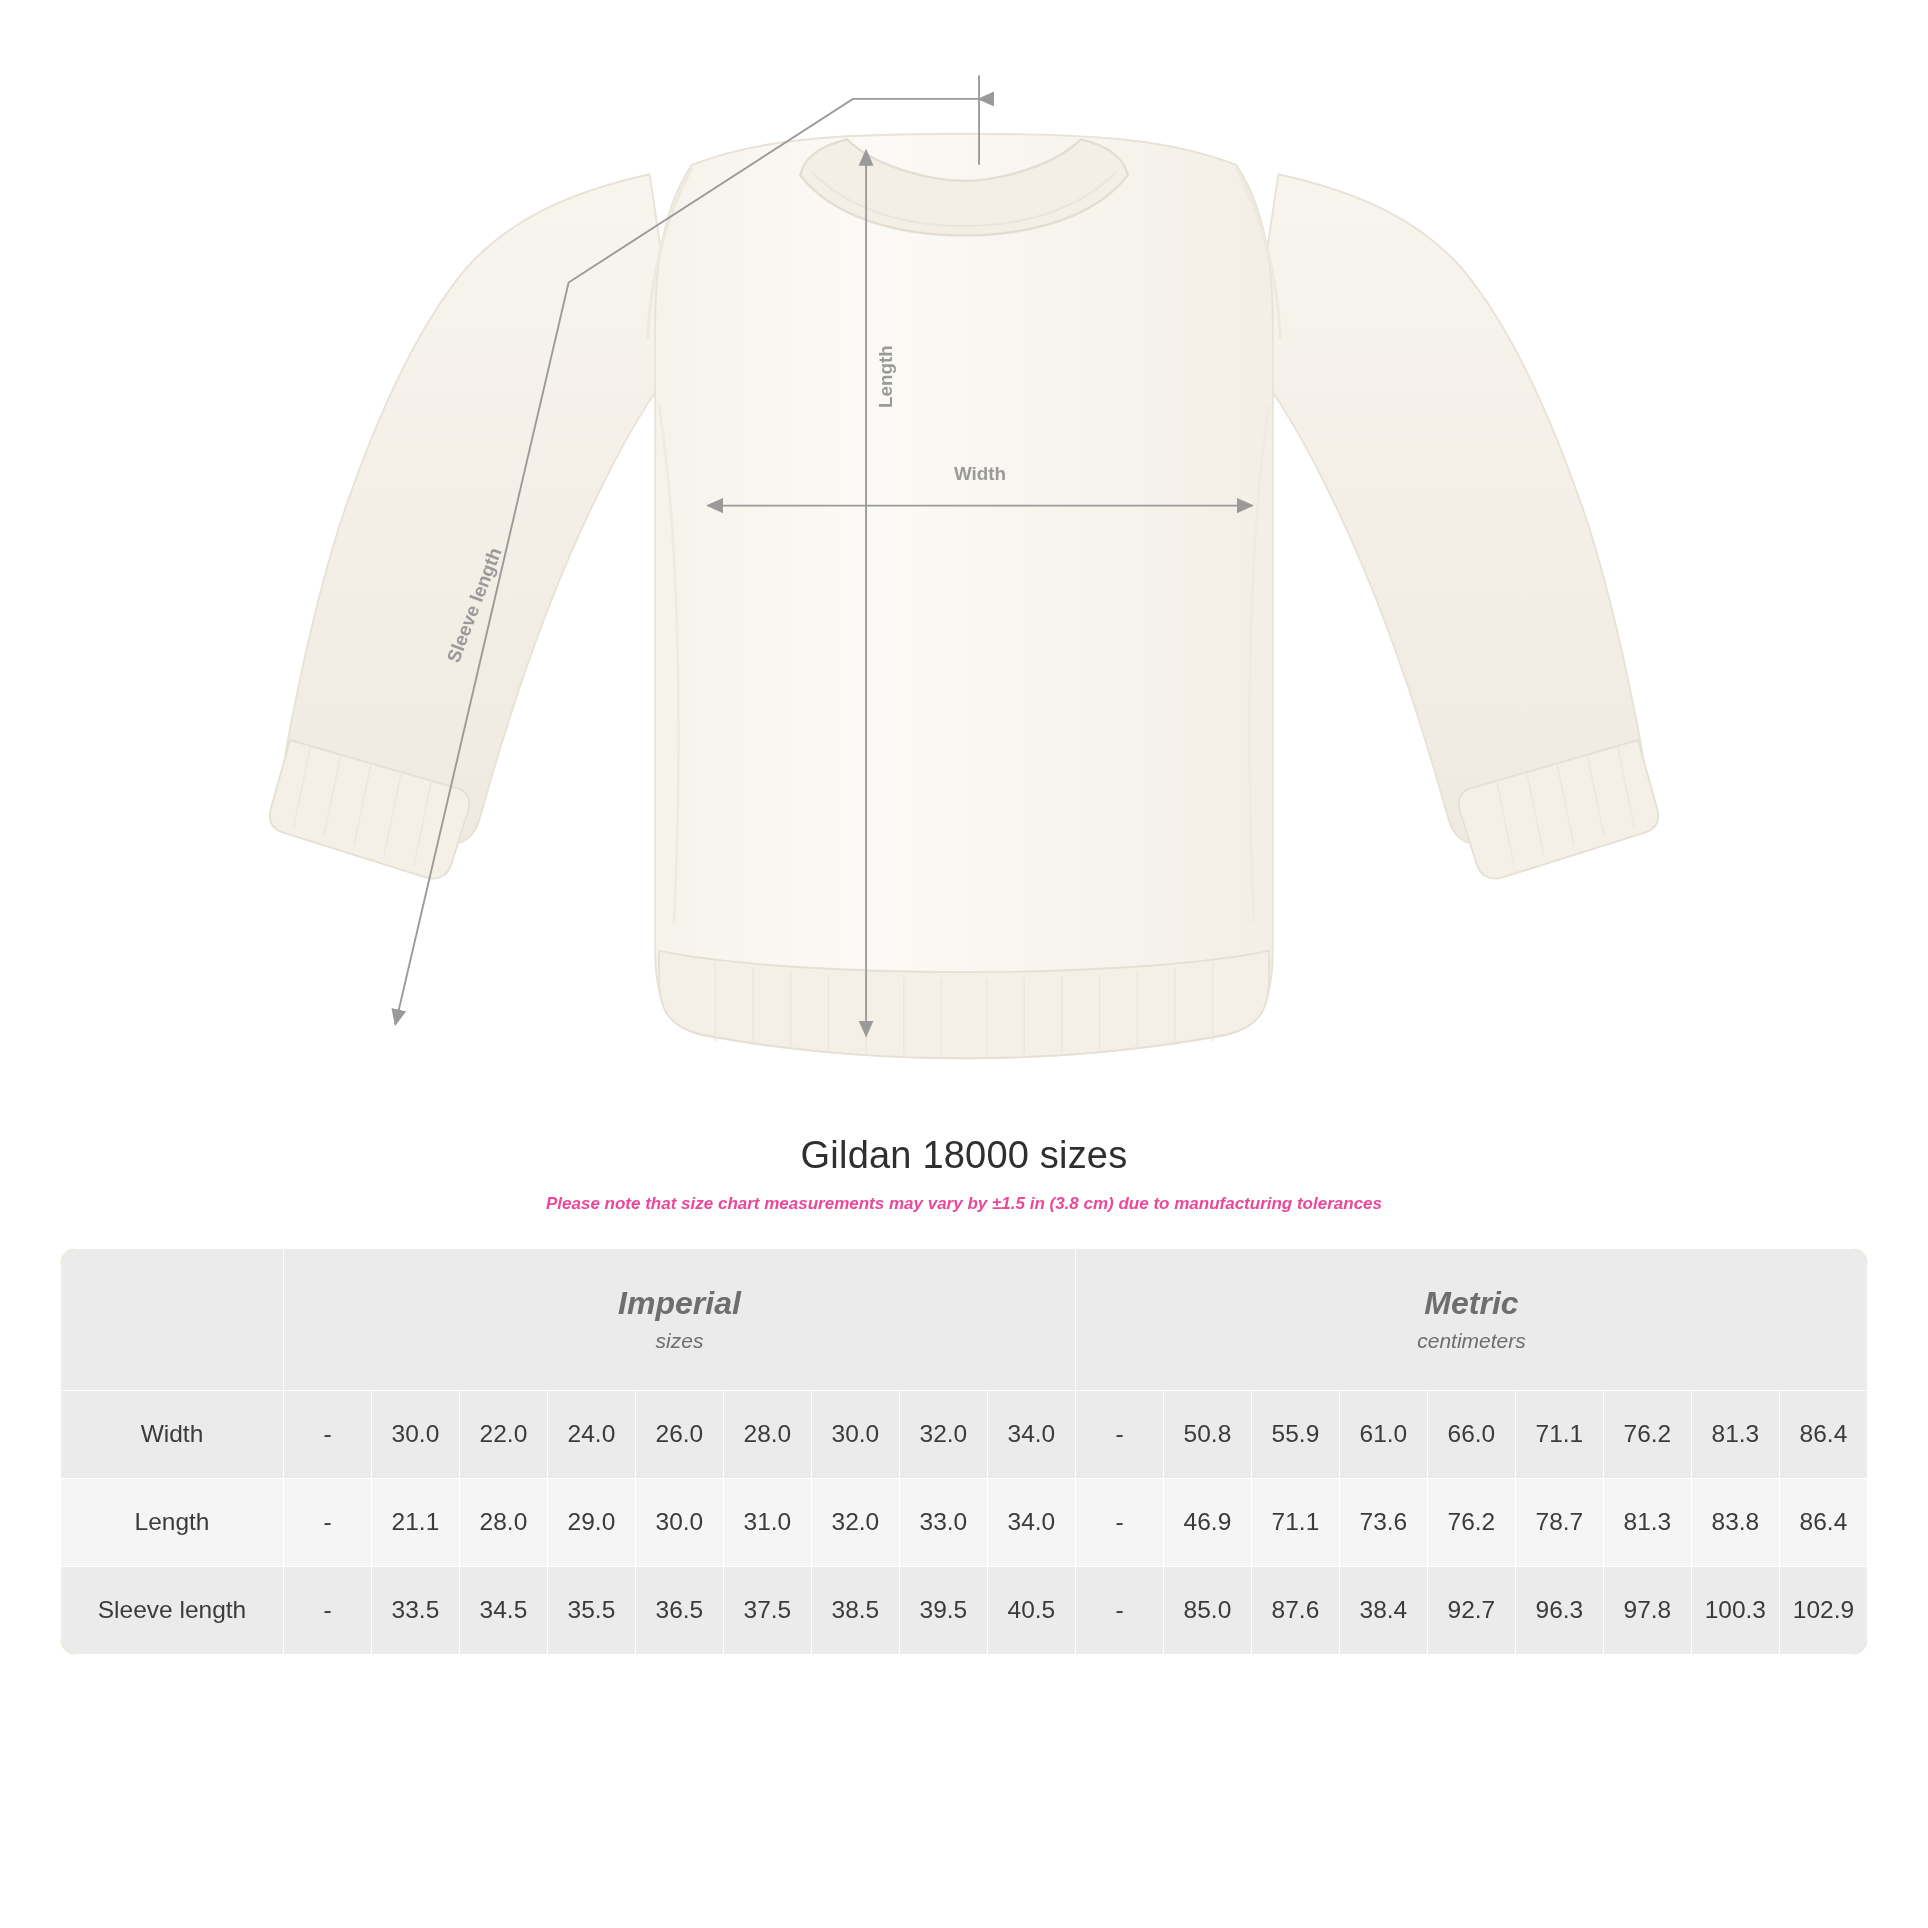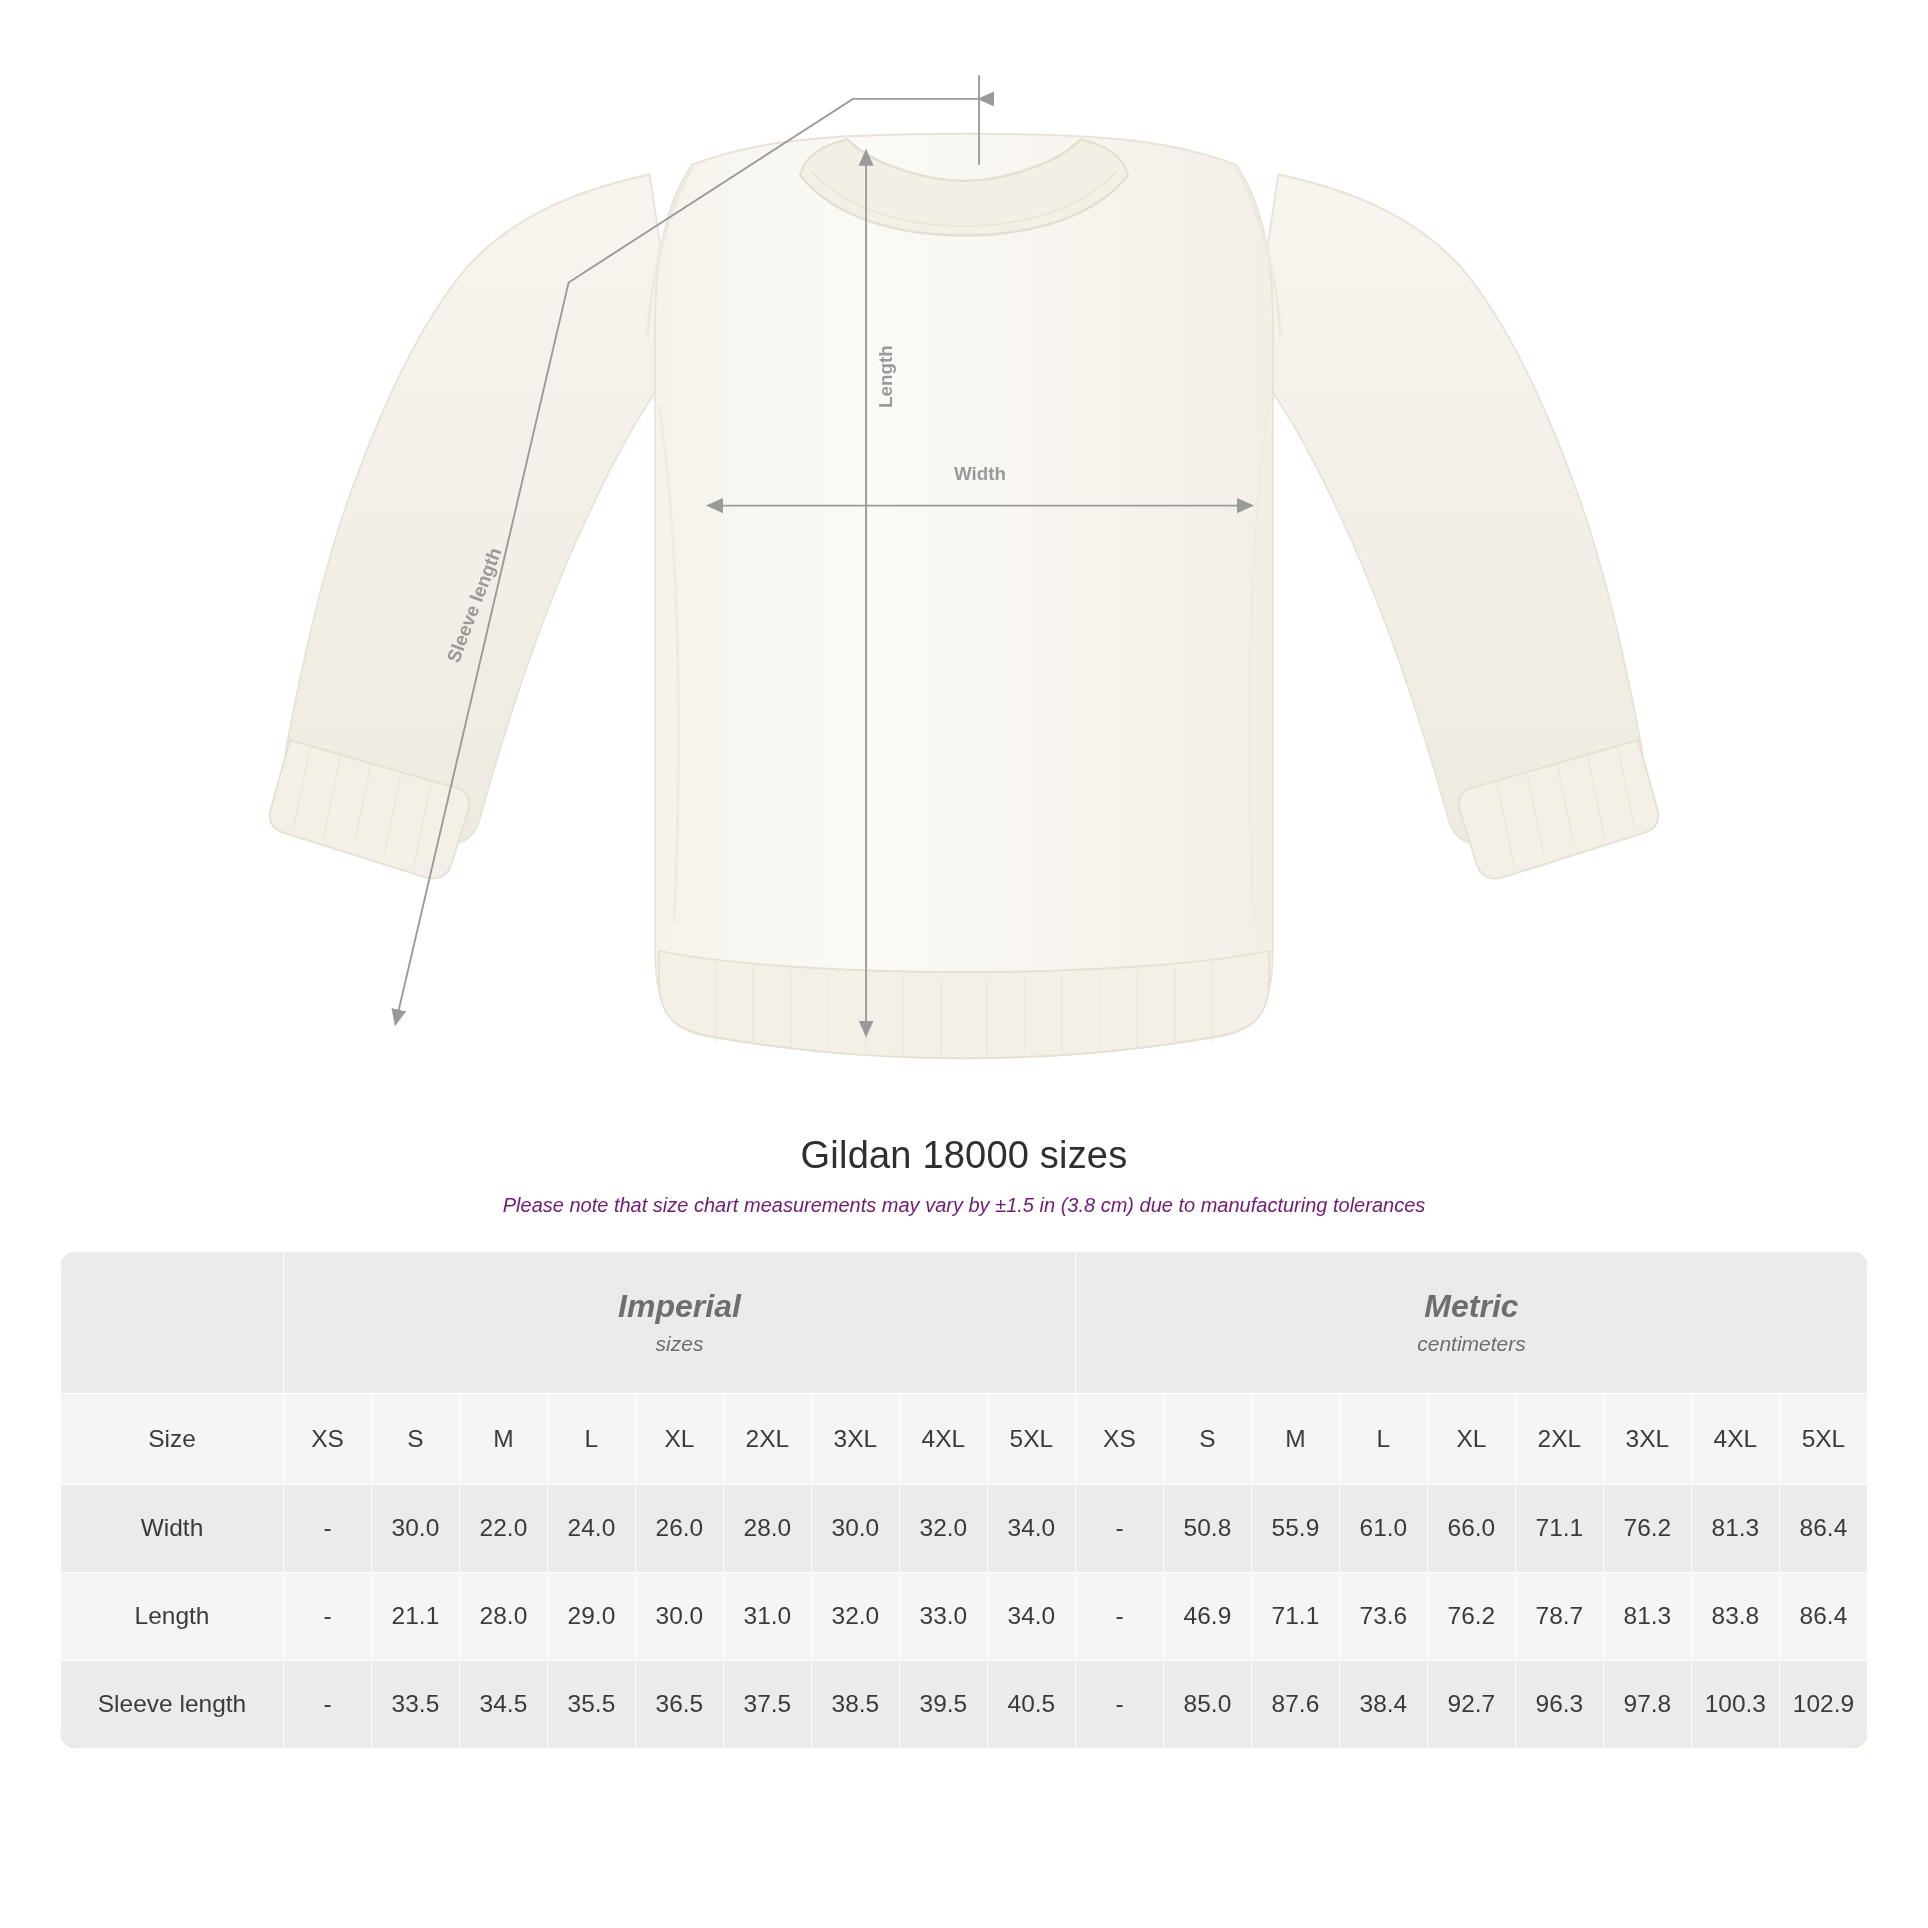--- a/index.html
+++ b/index.html
@@ -41,24 +41,25 @@
     text-align: center;
     margin-top: 22.6px;
   }
   .chart-title {
     font-size: 38px;
     font-weight: normal;
     color: #2f2f2f;
     letter-spacing: 0.2px;
   }
   .chart-note {
-    font-size: 20px;
+    font-size: 17px;
     font-style: italic;
-    color: #701a75;
+    color: #ec4899;
     margin-top: 17px;
+    font-weight: bold;
   }
 
   
   .table-wrap {
     margin: 34px 60px 0 60px;
     border-radius: 17px;
     overflow: hidden;
     background: #bef264;
   }
   table.size-table {
@@ -295,41 +296,20 @@
           <td colspan="9">
             <div class="unit-name">Imperial</div>
             <div class="unit-sub">sizes</div>
           </td>
           <td colspan="9">
             <div class="unit-name">Metric</div>
             <div class="unit-sub">centimeters</div>
           </td>
         </tr>
 
-        <tr class="hdr-row">
-          <td class="rowlabel">Size</td>
-          <td>XS</td>
-          <td>S</td>
-          <td>M</td>
-          <td>L</td>
-          <td>XL</td>
-          <td>2XL</td>
-          <td>3XL</td>
-          <td>4XL</td>
-          <td>5XL</td>
-          <td>XS</td>
-          <td>S</td>
-          <td>M</td>
-          <td>L</td>
-          <td>XL</td>
-          <td>2XL</td>
-          <td>3XL</td>
-          <td>4XL</td>
-          <td>5XL</td>
-        </tr>
 
         <tr class="data-row alt">
           <td class="rowlabel">Width</td>
           <td>-</td>
           <td>30.0</td>
           <td>22.0</td>
           <td>24.0</td>
           <td>26.0</td>
           <td>28.0</td>
           <td>30.0</td>

